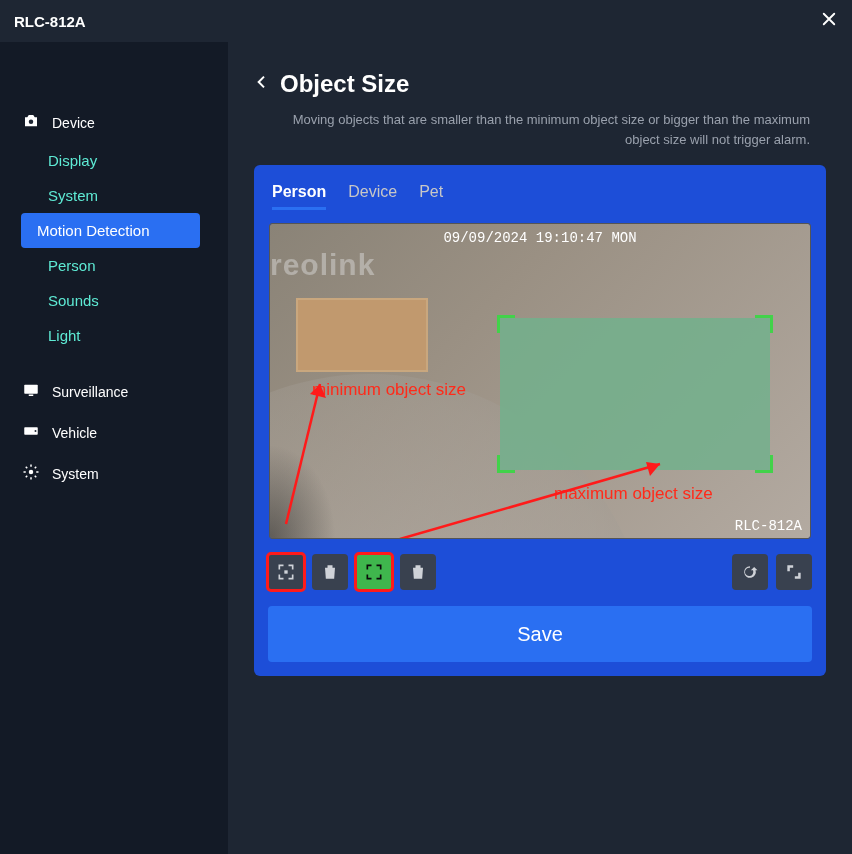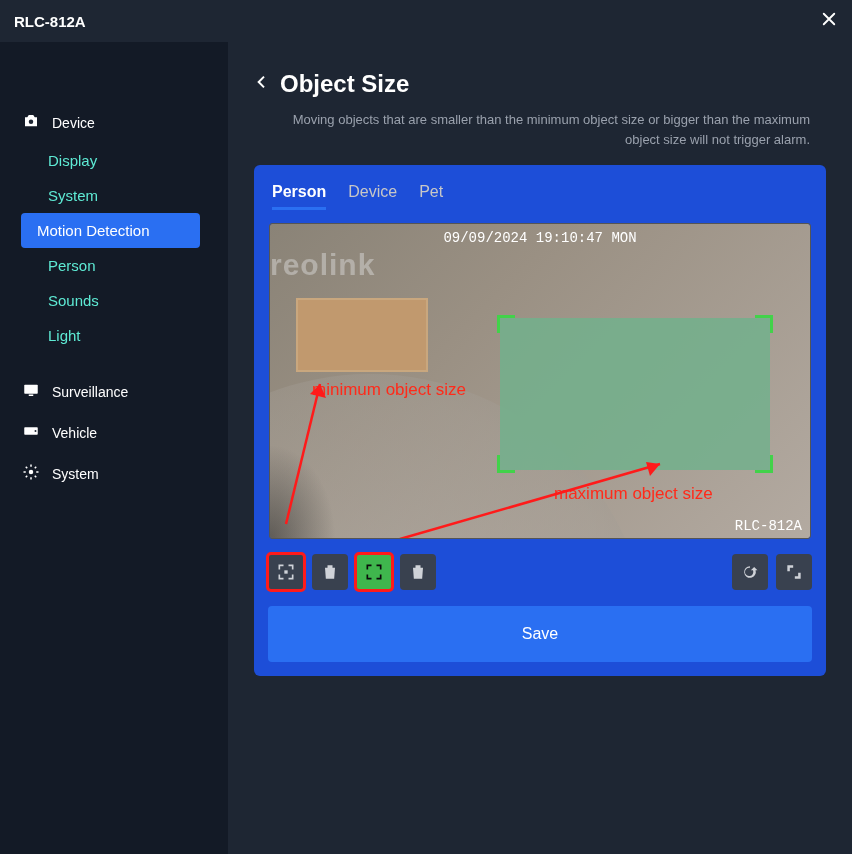--- a/index.html
+++ b/index.html
@@ -76,21 +76,21 @@
   .tool-btn { width:36px; height:36px; border-radius:4px; display:flex; align-items:center;
     justify-content:center; cursor:pointer; }
   .tool-btn.dark { background:#39414f; }
   .tool-btn.green{ background:#3fb64d; }
   .tool-btn svg{ width:20px; height:20px; fill:#cfd2d8; }
   .tool-btn.green svg{ fill:#0b0b0b; }
   .hl-red { outline:3px solid #ff1a1a; outline-offset:-1px; border-radius:3px;}
 
   
   .save-btn { margin-top:16px; width:100%; height:56px; border:none; border-radius:4px;
-    background:#2a6ff2; color:#fff; font-size:16px; font-weight:500; cursor:pointer;}
+    background:#2a6ff2; color:#fff; font-size:20px; font-weight:500; cursor:pointer;}
 
   
   .dark-shadow { position:absolute; left:0; top:220px; width:66px; height:94px;
     background:radial-gradient(ellipse at 0 100%, rgba(40,40,40,.55), transparent 70%);}
 
   .lens-ring { position:absolute; left:-180px; top:150px; width:560px; height:560px;
     border-radius:50%; background:radial-gradient(circle at 50% 50%, #bdb7b2 0%, #a7a199 65%, #8f887e 100%);
     opacity:.4;}
 </style>
 </head>

